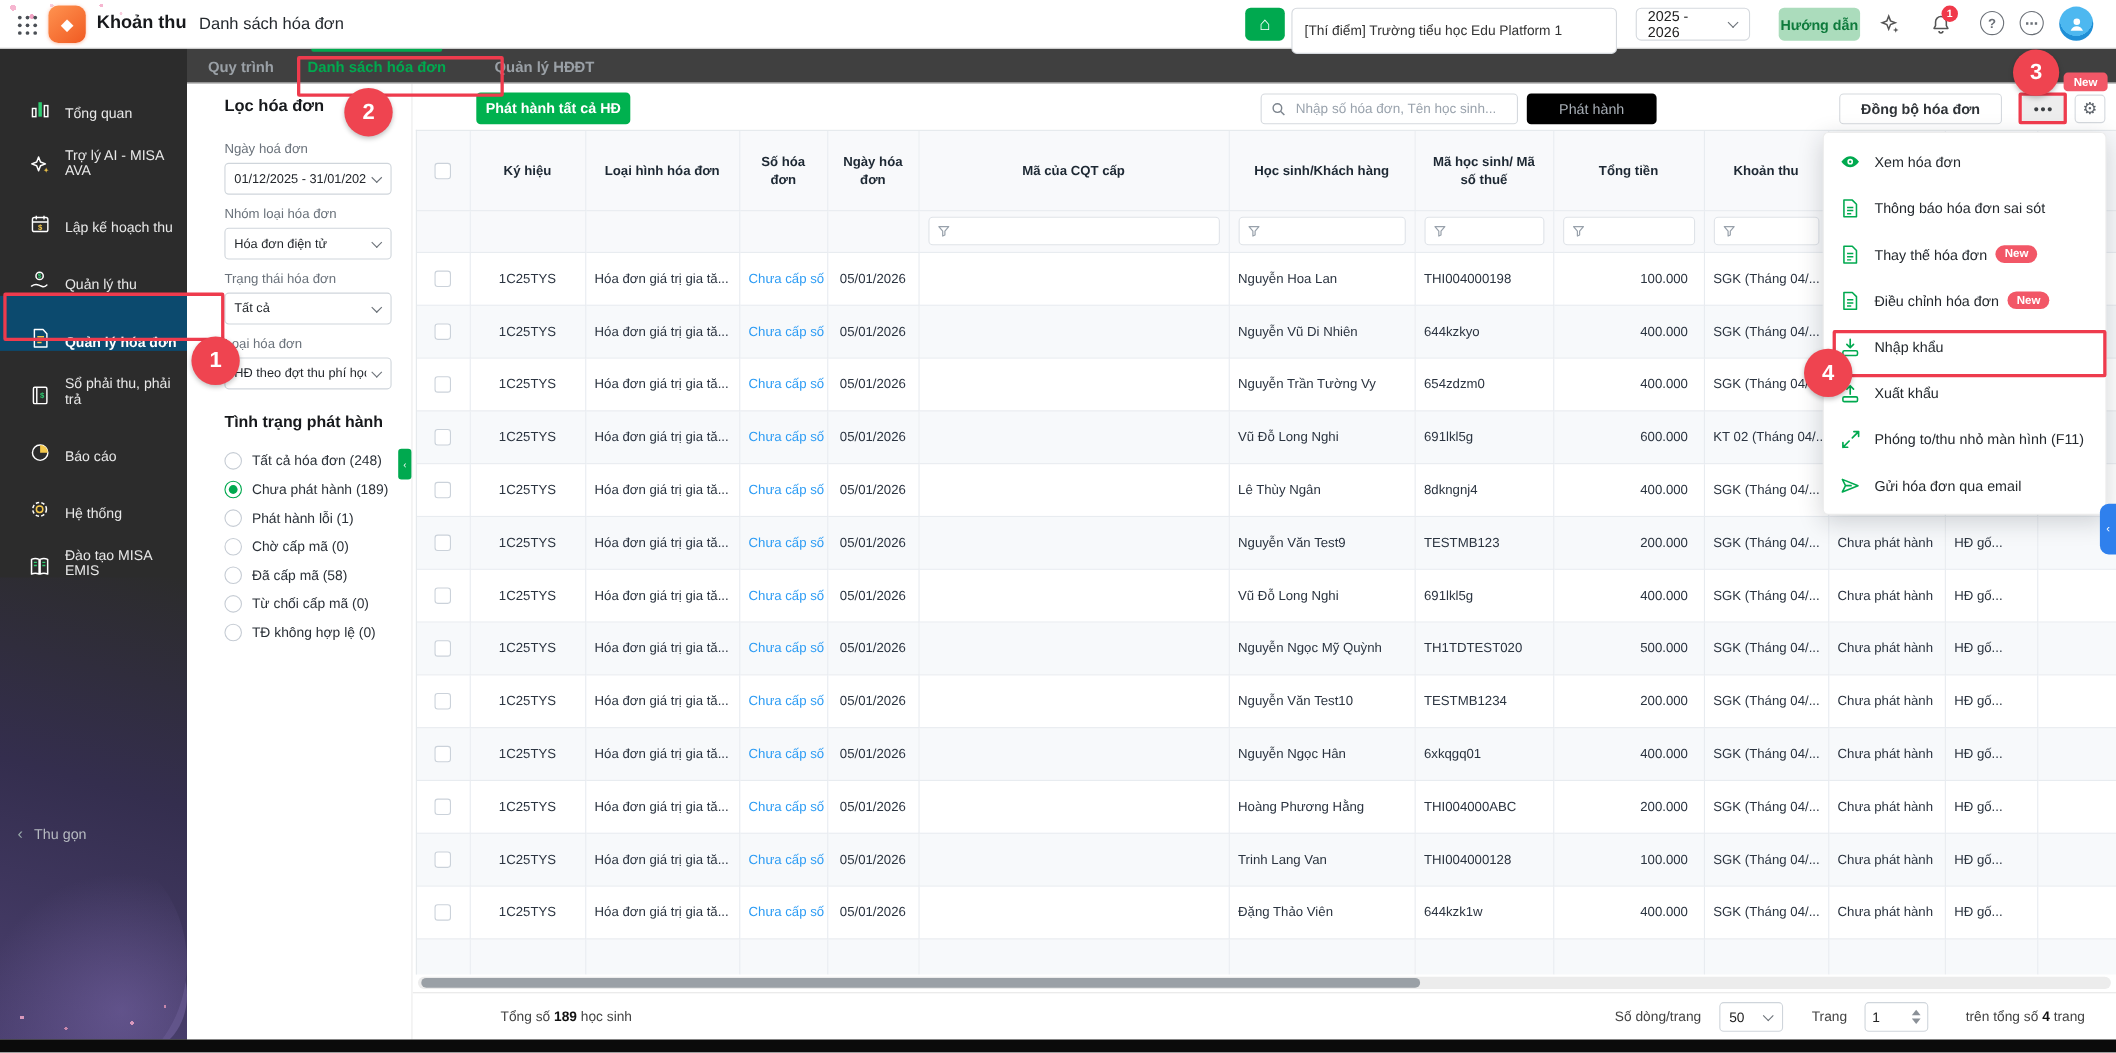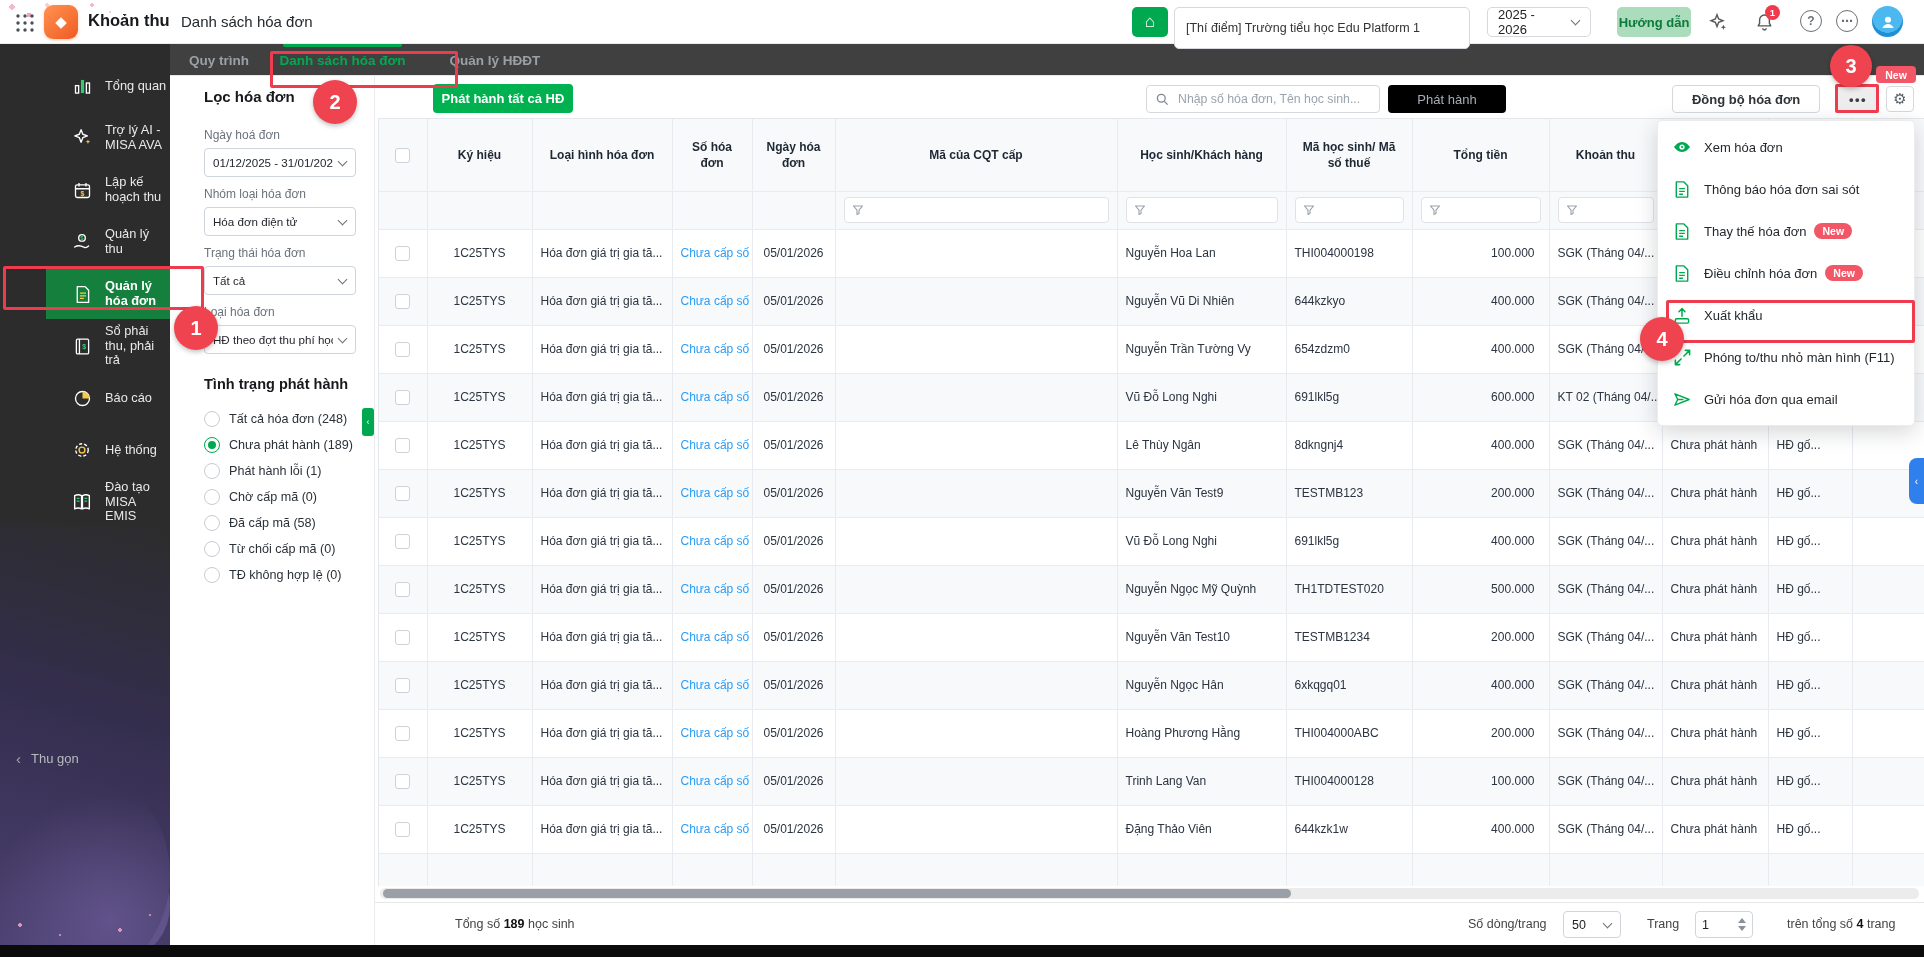--- a/index.html
+++ b/index.html
@@ -32,22 +32,22 @@
 
   
   .sidebar{position:absolute;left:0;top:44px;width:170px;height:901px;background:#2c2c2c;z-index:6;overflow:hidden;}
   .side-art{position:absolute;left:0;bottom:0;width:170px;height:420px;background:linear-gradient(195deg,rgba(44,44,44,0) 0%,#342e4e 45%,#4b4070 100%);}
   .side-art::before{content:"";position:absolute;left:-30px;bottom:-40px;width:200px;height:220px;border-radius:50%;
     box-shadow:60px 30px 0 -60px rgba(150,130,200,.35), 130px -10px 0 -70px rgba(170,150,220,.30), 20px -40px 0 -78px rgba(255,255,255,.5), 150px -90px 0 -82px rgba(255,255,255,.45);
     background:radial-gradient(circle at 70% 70%,rgba(130,110,180,.45),rgba(130,110,180,0) 60%);}
   .side-art::after{content:"";position:absolute;left:0;bottom:0;width:170px;height:60px;
     background-image:radial-gradient(circle 3px at 20px 40px,#d898bc 55%,transparent 56%),radial-gradient(circle 2.5px at 60px 50px,#c787ab 55%,transparent 56%),radial-gradient(circle 3px at 120px 45px,#d898bc 55%,transparent 56%),radial-gradient(circle 2px at 150px 30px,#c787ab 55%,transparent 56%);}
   .s-items{position:absolute;left:0;top:17px;width:170px;}
-  .s-item{height:50px;margin-bottom:2px;display:flex;align-items:center;padding-left:24px;cursor:pointer;color:#e8e8e8;margin-left:46px;}
-  .s-item.active{background:#15803d;}
+  .s-item{height:50px;margin-bottom:2px;display:flex;align-items:flex-end;padding-left:24px;cursor:pointer;color:#e8e8e8;}
+  .s-item.active{background:#0c4a6e;}
   .s-ico{width:24px;height:24px;margin-right:11px;display:flex;align-items:center;justify-content:center;flex:none;}
   .s-lbl{font-size:12.8px;line-height:1.15;}
   .s-item.active .s-lbl{font-weight:bold;color:#fff;}
   .collapse{position:absolute;left:16px;top:706px;display:flex;align-items:center;color:#b6bac0;font-size:13px;cursor:pointer;}
   .collapse .chev-l{margin-right:10px;color:#9aa;font-size:15px;}
 
   
   .fpanel{position:absolute;left:170px;top:76px;width:205px;height:869px;background:#fff;border-right:1px solid #ececec;z-index:4;}
   .f-title{position:absolute;left:34px;top:12px;font-size:15px;font-weight:bold;color:#17191c;}
   .f-fields{position:absolute;left:34px;top:42px;width:152px;}
@@ -734,20 +734,29 @@
               <path d="M3 2h8l4 4v12H3z" fill="none" stroke="#00a94f" stroke-width="1.5" stroke-linejoin="round"></path>
               <path d="M6 9h6M6 12h6M6 15h4" stroke="#00a94f" stroke-width="1.4"></path>
             </svg>
           </span>
           <span class="m-lbl">Điều chỉnh hóa đơn</span>
           <span class="m-badge">New</span>
         </div>
         <div class="m-item">
           <span class="m-ico">
             <svg width="20" height="19" viewBox="0 0 20 20">
+              <path d="M10 2.5v8M6.8 7.5l3.2 3.2 3.2-3.2" fill="none" stroke="#00a94f" stroke-width="1.6" stroke-linecap="round" stroke-linejoin="round"></path>
+              <rect x="3" y="13.5" width="14" height="4.5" rx="1.4" fill="none" stroke="#00a94f" stroke-width="1.5"></rect>
+            </svg>
+          </span>
+          <span class="m-lbl">Nhập khẩu</span>
+        </div>
+        <div class="m-item">
+          <span class="m-ico">
+            <svg width="20" height="19" viewBox="0 0 20 20">
               <path d="M10 10.8v-8M6.8 6l3.2-3.2L13.2 6" fill="none" stroke="#00a94f" stroke-width="1.6" stroke-linecap="round" stroke-linejoin="round"></path>
               <rect x="3" y="13.5" width="14" height="4.5" rx="1.4" fill="none" stroke="#00a94f" stroke-width="1.5"></rect>
             </svg>
           </span>
           <span class="m-lbl">Xuất khẩu</span>
         </div>
         <div class="m-item">
           <span class="m-ico">
             <svg width="19" height="19" viewBox="0 0 20 20">
               <path d="M11.5 8.5l6-6M13 2.5h4.5V7M8.5 11.5l-6 6M2.5 13v4.5H7" fill="none" stroke="#00a94f" stroke-width="1.6" stroke-linecap="round" stroke-linejoin="round"></path>

